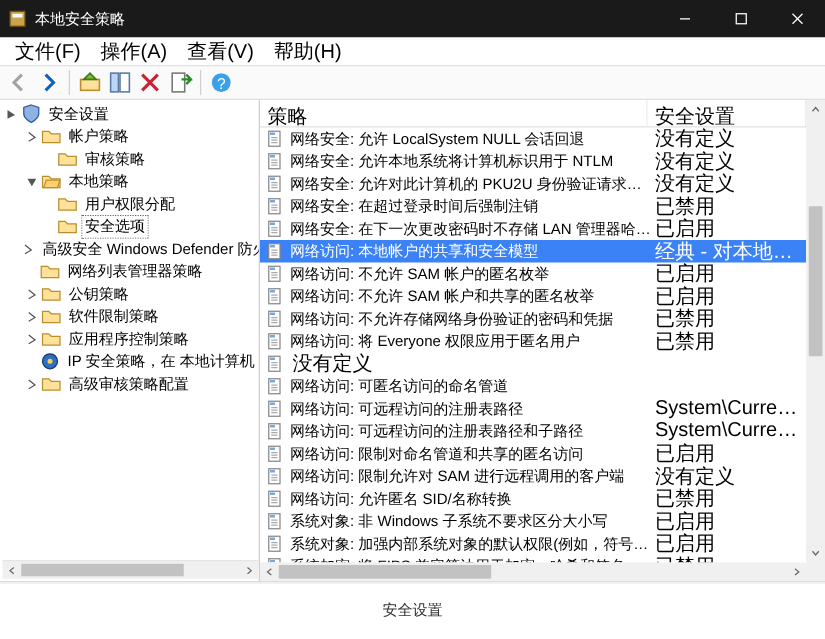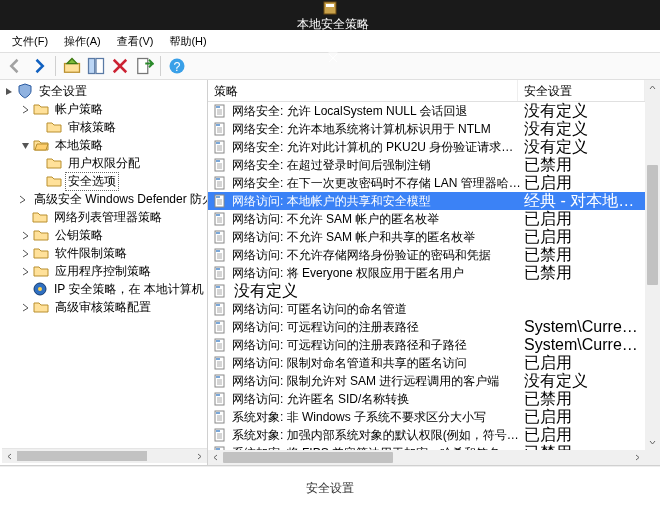--- a/index.html
+++ b/index.html
@@ -1,46 +1,46 @@
 <!DOCTYPE html>
 <html><head>
 <meta charset="utf-8">
 <style>
   * { box-sizing: border-box; }
   html, body { margin: 0; padding: 0; font-family: "Microsoft YaHei", "Segoe UI", sans-serif; font-size: 12px; color: #000; }
   body { width: 660px; height: 511px; background: #fff; overflow: hidden; }
 
-  .title-bar { background: #1a1a1a; color: #fff; height: 30px; display: flex; align-items: center; padding-left: 6px; flex-direction: column; }
+  .title-bar { background: #1a1a1a; color: #fff; height: 30px; display: flex; align-items: center; padding-left: 6px; }
   .title-bar .icon { width: 16px; height: 16px; margin-right: 6px; }
   .title-bar .title { flex: 1; font-size: 12px; }
   .title-bar .win-btn { width: 45px; height: 30px; display: flex; align-items: center; justify-content: center; color: #fff; }
   .title-bar .win-btn svg { width: 10px; height: 10px; }
 
   .menu-bar { height: 22px; display: flex; align-items: center; padding: 0 4px; background: #fff; }
-  .menu-item { padding: 2px 8px; font-size: 11px; }
+  .menu-item { padding: 2px 8px; font-size: 16px; }
 
   .tool-bar { height: 28px; border-top: 1px solid #e0e0e0; border-bottom: 1px solid #e0e0e0; display: flex; align-items: center; padding: 0 4px; gap: 2px; background: #fafafa; }
   .tool-btn { width: 22px; height: 22px; display: flex; align-items: center; justify-content: center; border: 1px solid transparent; border-radius: 2px; }
   .tool-btn.disabled svg { opacity: .35; }
   .tool-sep { width: 1px; height: 20px; background: #d0d0d0; margin: 0 3px; }
 
   .main { display: flex; height: 386px; border-bottom: 1px solid #d0d0d0; }
 
   .tree-pane { width: 208px; border-right: 1px solid #d0d0d0; overflow: auto; padding: 2px 0 2px 2px; }
   .tree-row { display: flex; align-items: center; height: 18px; font-size: 12px; white-space: nowrap; }
   .tree-row .twisty { width: 14px; height: 14px; display: flex; align-items: center; justify-content: center; margin-right: 1px; }
   .tree-row .twisty svg { width: 9px; height: 9px; }
   .tree-row .nicon { width: 16px; height: 16px; margin-right: 3px; display: flex; align-items: center; justify-content: center; }
   .tree-row .label { padding: 1px 3px; border-radius: 1px; }
   .tree-row.selected .label { border: 1px dotted #666; padding: 0 2px; }
 
   .list-pane { flex: 1; position: relative; overflow: hidden; }
   .list-scroll { position: absolute; inset: 0 15px 15px 0; overflow: hidden; }
   .list-header { display: flex; height: 22px; border-bottom: 1px solid #e0e0e0; background: #fff; }
-  .col-h { padding: 3px 6px; font-size: 12px; border-right: 1px solid #eee; }
+  .col-h { padding: 3px 6px; font-size: 16px; border-right: 1px solid #eee; }
   .col-h.policy { width: 310px; }
   .col-h.setting { flex: 1; }
   .list-body { }
   .list-row { display: flex; height: 18px; align-items: center; }
   .list-row.selected { background: #3b82f6; color: #fff; }
   .list-row .ricon { width: 16px; height: 16px; margin: 0 4px; flex-shrink: 0; display:flex; align-items:center; justify-content:center;}
   .list-row .c-policy { width: 290px; overflow: hidden; white-space: nowrap; text-overflow: ellipsis; font-size: 12px; }
   .list-row .c-setting { flex: 1; overflow: hidden; white-space: nowrap; text-overflow: ellipsis; font-size: 16px; padding-left: 2px; }
 
   

